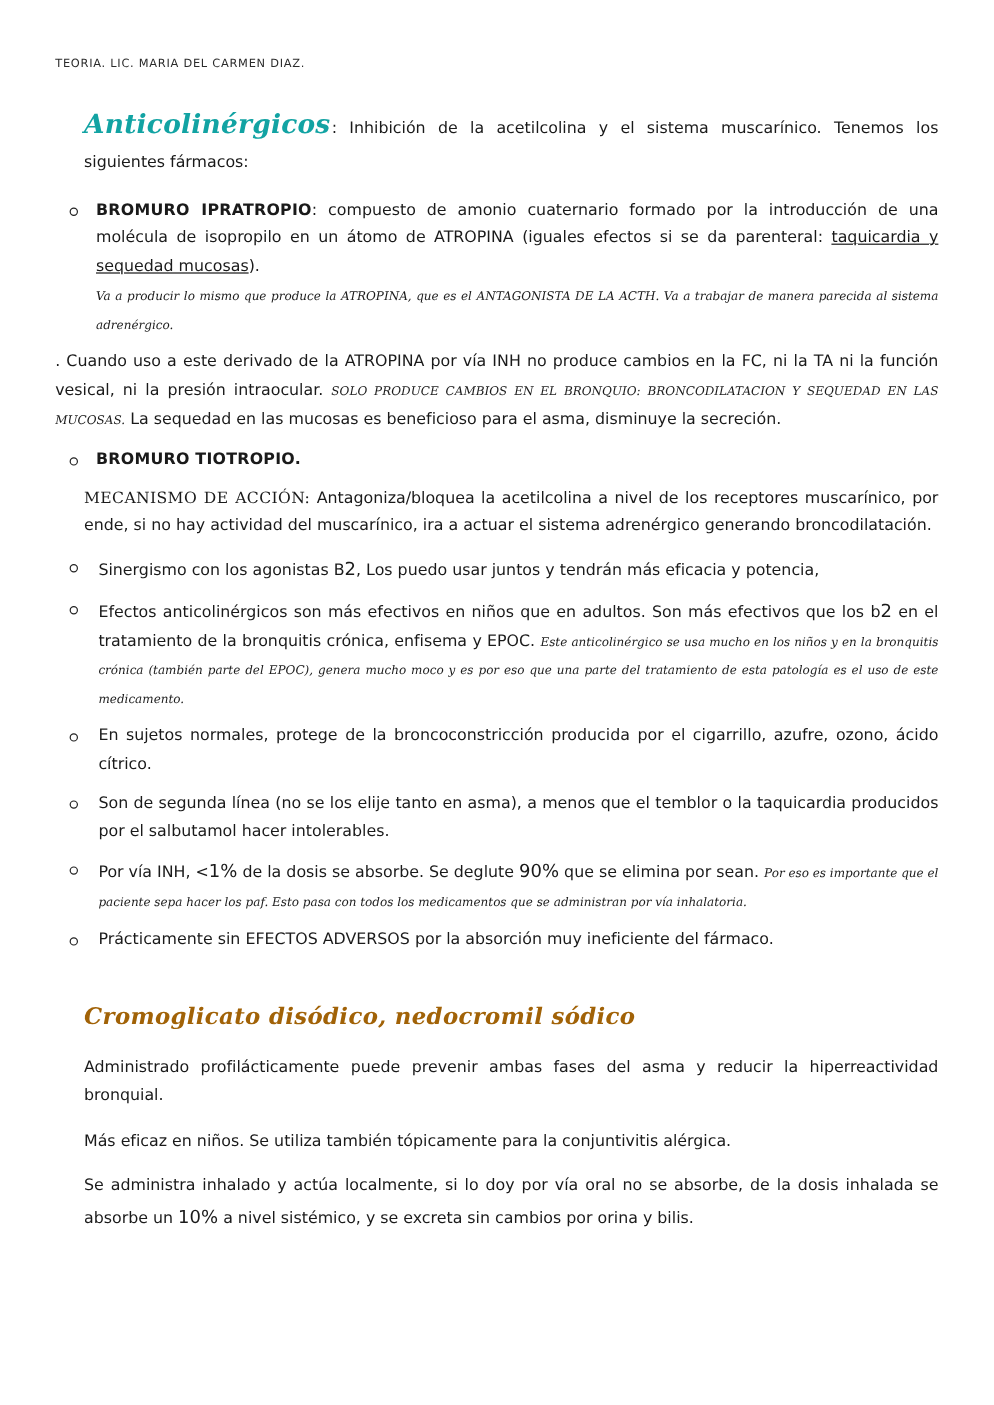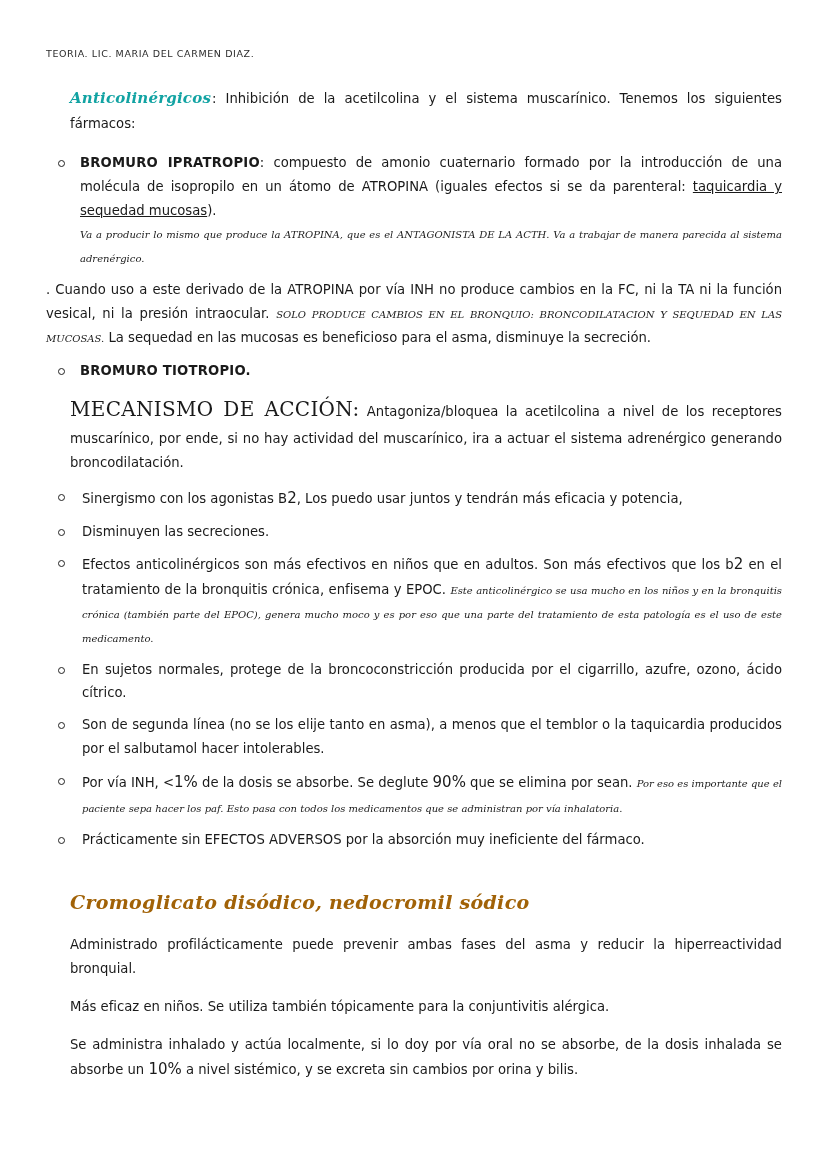--- a/index.html
+++ b/index.html
@@ -29,21 +29,21 @@
     margin-bottom: 26px;
     font-family: "DejaVu Sans", sans-serif;
   }
 
   
   .teal-head {
     color: #12a3a3;
     font-family: "DejaVu Serif", serif;
     font-style: italic;
     font-weight: bold;
-    font-size: 15px;
+    font-size: 22px;
     letter-spacing: 0.2px;
   }
   .section-title {
     color: #a16207;
     font-family: "DejaVu Serif", serif;
     font-style: italic;
     font-weight: bold;
     font-size: 19px;
     letter-spacing: 0.3px;
     margin: 40px 0 20px 24px;
@@ -104,21 +104,21 @@
     font-size: 13.2px;
     line-height: 1.8;
     text-align: justify;
     margin: 0 0 10px 0;
   }
 
   .mech {
     margin-left: 24px;
     margin-bottom: 10px;
   }
-  .mech .caps-head { font-size: 20px; }
+  .mech .caps-head { font-size: 13px; }
 
   .sec2 p { margin-left: 24px; margin-bottom: 14px; font-size: 13.2px; line-height: 1.8; text-align: justify;}
 </style>
 </head>
 <body>
 
 <div class="page">
 
   <div class="header-line">TEORIA. LIC. MARIA DEL CARMEN DIAZ.</div>
 
@@ -146,23 +146,20 @@
 
   <p class="block-para mech">
     <span class="caps-head">MECANISMO DE ACCIÓN:</span><span> Antagoniza/bloquea la acetilcolina a nivel de los receptores muscarínico, por ende, si no hay actividad del muscarínico, ira a actuar el sistema adrenérgico generando broncodilatación.</span>
   </p>
 
   <ul class="hollow wide">
     <li>
       <span>Sinergismo con los agonistas B</span><span class="big-num">2</span><span>, Los puedo usar juntos y tendrán más eficacia y potencia,</span>
     </li>
     <li>
-      <span>Disminuyen las secreciones.</span>
-    </li>
-    <li>
       <span>Efectos anticolinérgicos son más efectivos en niños que en adultos. Son más efectivos que los b</span><span class="big-num">2</span><span> en el tratamiento de la bronquitis crónica, enfisema y EPOC. </span><span class="ital">Este anticolinérgico se usa mucho en los niños y en la bronquitis crónica (también parte del EPOC), genera mucho moco y es por eso que una parte del tratamiento de esta patología es el uso de este medicamento.</span>
     </li>
     <li>
       <span>En sujetos normales, protege de la broncoconstricción producida por el cigarrillo, azufre, ozono, ácido cítrico.</span>
     </li>
     <li>
       <span>Son de segunda línea (no se los elije tanto en asma), a menos que el temblor o la taquicardia producidos por el salbutamol hacer intolerables.</span>
     </li>
     <li>
       <span>Por vía INH, &lt;</span><span class="big-num">1%</span><span> de la dosis se absorbe. Se deglute </span><span class="big-num">90%</span><span> que se elimina por sean. </span><span class="ital">Por eso es importante que el paciente sepa hacer los paf. Esto pasa con todos los medicamentos que se administran por vía inhalatoria.</span>

